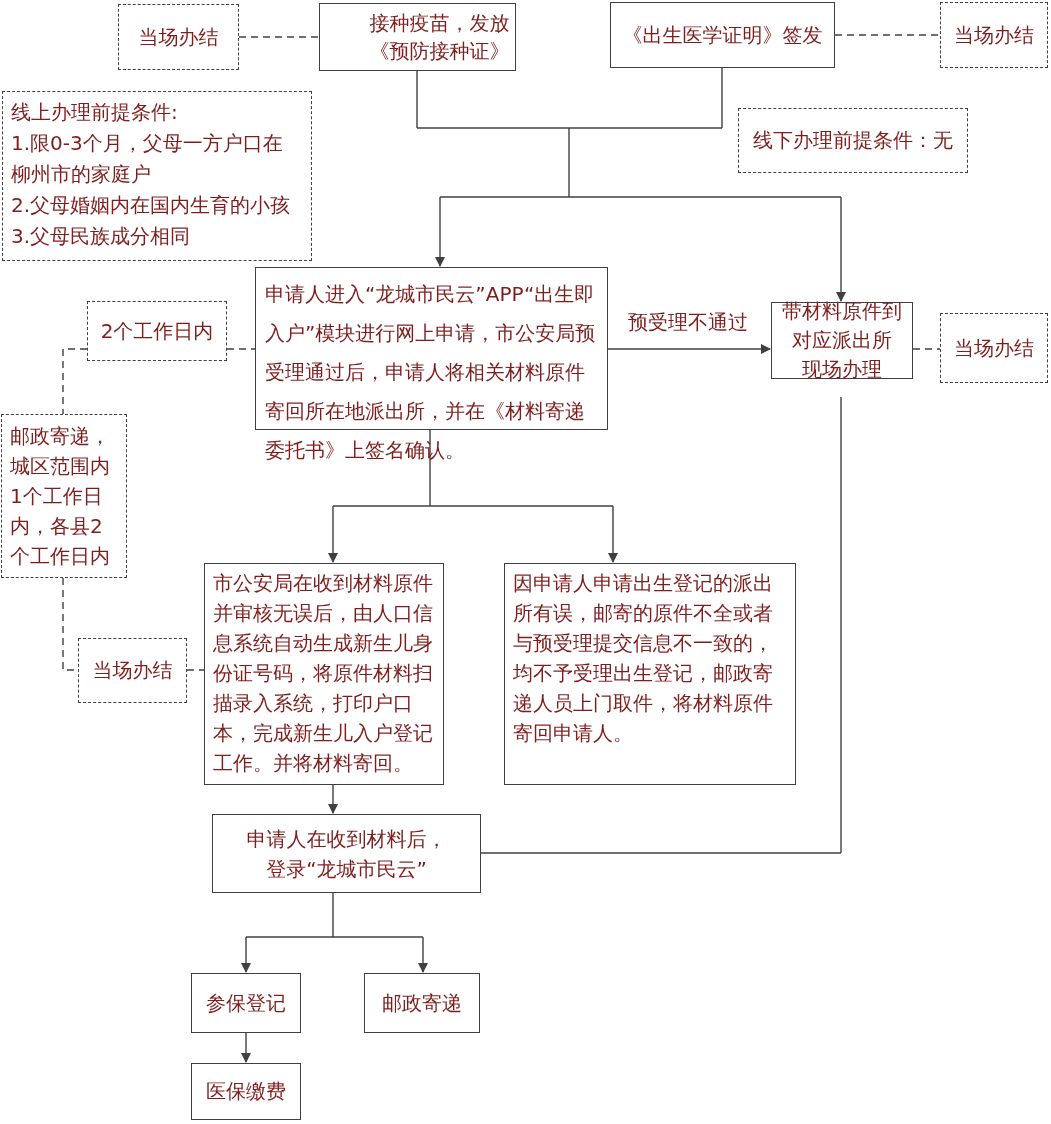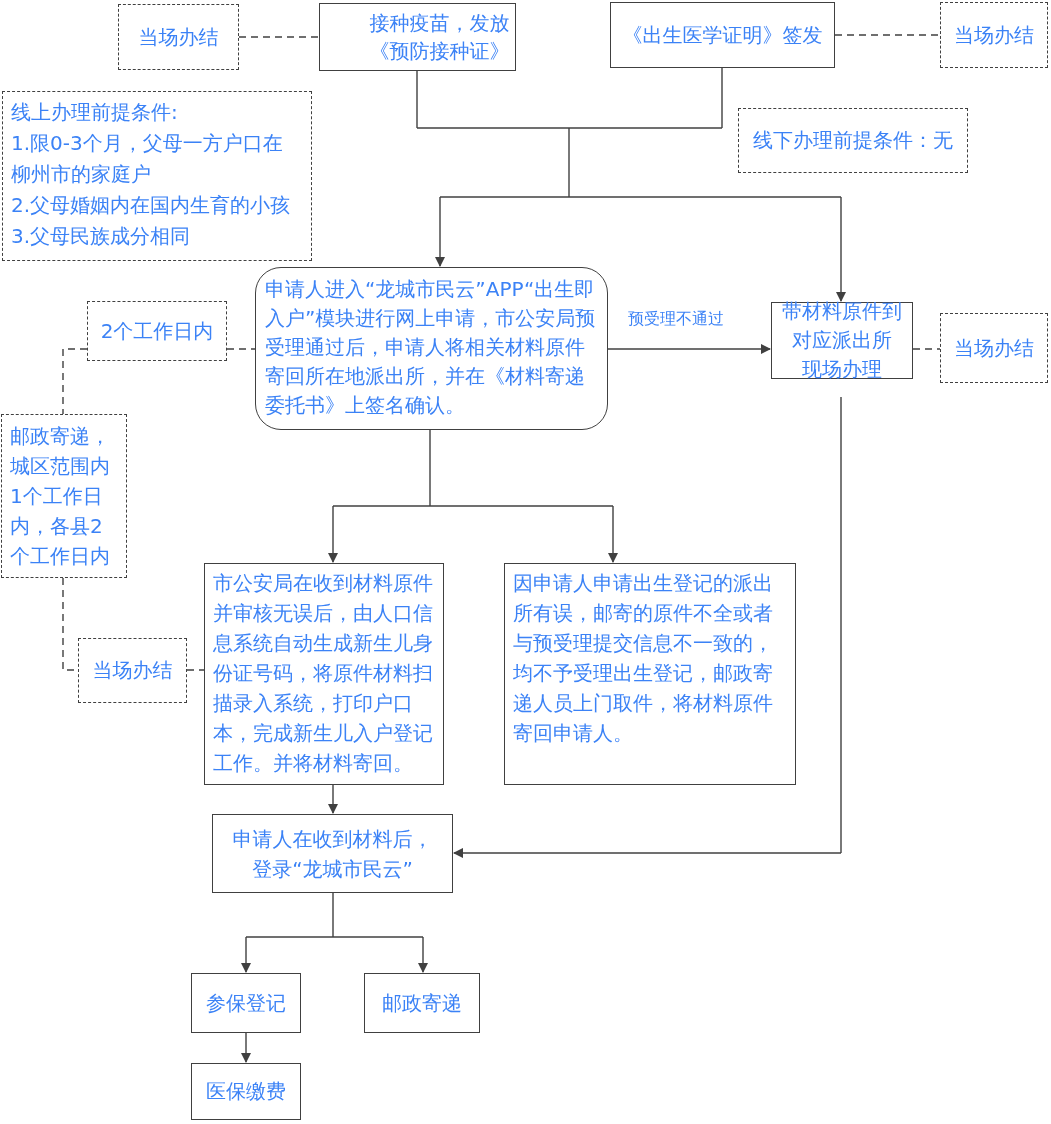--- a/index.html
+++ b/index.html
@@ -1,45 +1,45 @@
 <!DOCTYPE html>
 <html><head>
 <meta charset="utf-8">
 <style>
   html,body{margin:0;padding:0;background:#ffffff;}
   .canvas{
     position:relative;width:1051px;height:1124px;background:#ffffff;
-    font-family:"DejaVu Sans",sans-serif;color:#3b82f6;overflow:hidden;
+    font-family:"DejaVu Sans",sans-serif;color:#7f1d1d;overflow:hidden;
   }
   .wires{position:absolute;left:0;top:0;}
   .node{
     position:absolute;box-sizing:border-box;background:#ffffff;
     border:1px solid #404040;font-size:20px;white-space:pre-line;
   }
   .dashed{border:1px dashed #404040;}
   .center{display:flex;align-items:center;justify-content:center;text-align:center;}
   .para{padding:4px 8px;text-align:left;}
-  .floating{position:absolute;background:transparent;border:none;font-size:16px;white-space:nowrap;}
+  .floating{position:absolute;background:transparent;border:none;font-size:20px;white-space:nowrap;}
 
   
   .n-done-tl{left:118px;top:4px;width:121px;height:66px;}
   .n-vaccinate{left:319px;top:3px;width:197px;height:68px;line-height:28px;padding-left:44px;}
   .n-birthcert{left:610px;top:2px;width:225px;height:66px;}
   .n-done-tr{left:940px;top:2px;width:108px;height:66px;}
   .n-online-pre{left:2px;top:91px;width:310px;height:170px;line-height:31px;padding:5px 8px;}
   .n-offline-pre{left:738px;top:108px;width:230px;height:65px;}
-  .n-apply{left:255px;top:267px;width:353px;height:163px;line-height:29px;padding:7px 9px;border-radius:26px;}
+  .n-apply{left:255px;top:267px;width:353px;height:163px;line-height:39px;padding:7px 9px;}
   .n-onsite{left:771px;top:302px;width:142px;height:77px;line-height:29px;}
   .n-done-mr{left:940px;top:313px;width:108px;height:70px;}
   .n-twodays{left:87px;top:301px;width:140px;height:60px;}
   .n-postal{left:1px;top:414px;width:126px;height:164px;line-height:30px;padding:6px 8px;}
   .n-done-left{left:78px;top:638px;width:109px;height:65px;}
   .n-police{left:204px;top:563px;width:240px;height:222px;line-height:30px;}
   .n-reject{left:504px;top:563px;width:292px;height:222px;line-height:30px;}
-  .n-receive{left:212px;top:814px;width:241px;height:79px;line-height:30px;}
+  .n-receive{left:212px;top:814px;width:269px;height:79px;line-height:30px;}
   .n-insurance{left:191px;top:973px;width:110px;height:60px;}
   .n-socialcard{left:364px;top:973px;width:116px;height:60px;}
   .n-medical{left:191px;top:1063px;width:110px;height:57px;}
   .lbl-precheck{left:628px;top:309px;}
 </style>
 </head>
 <body>
 
 <div class="canvas">
 

